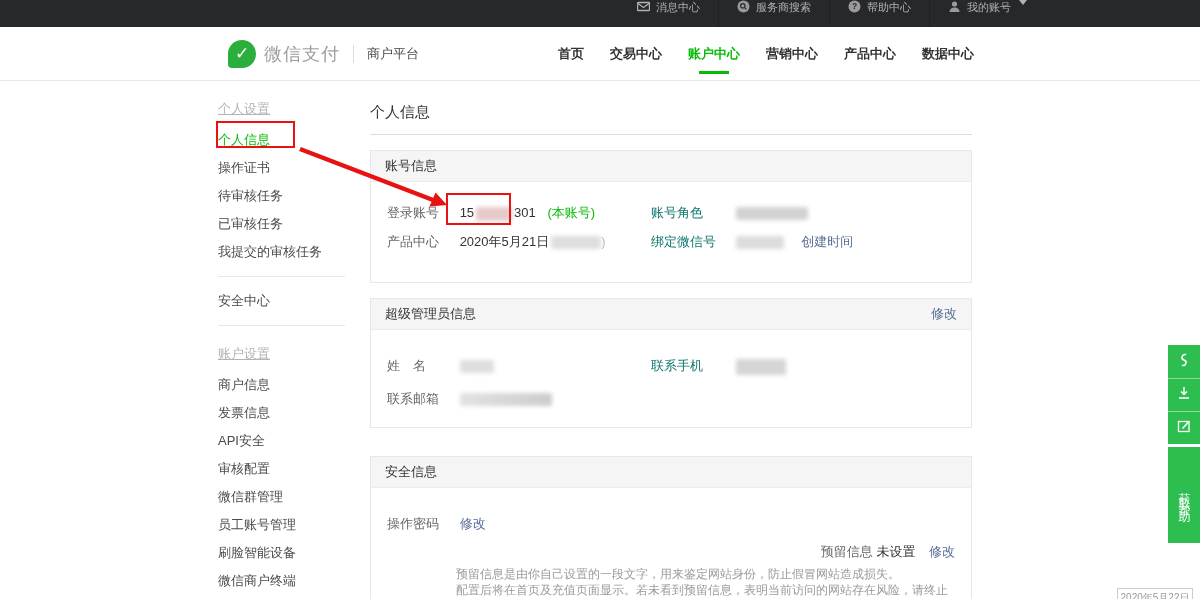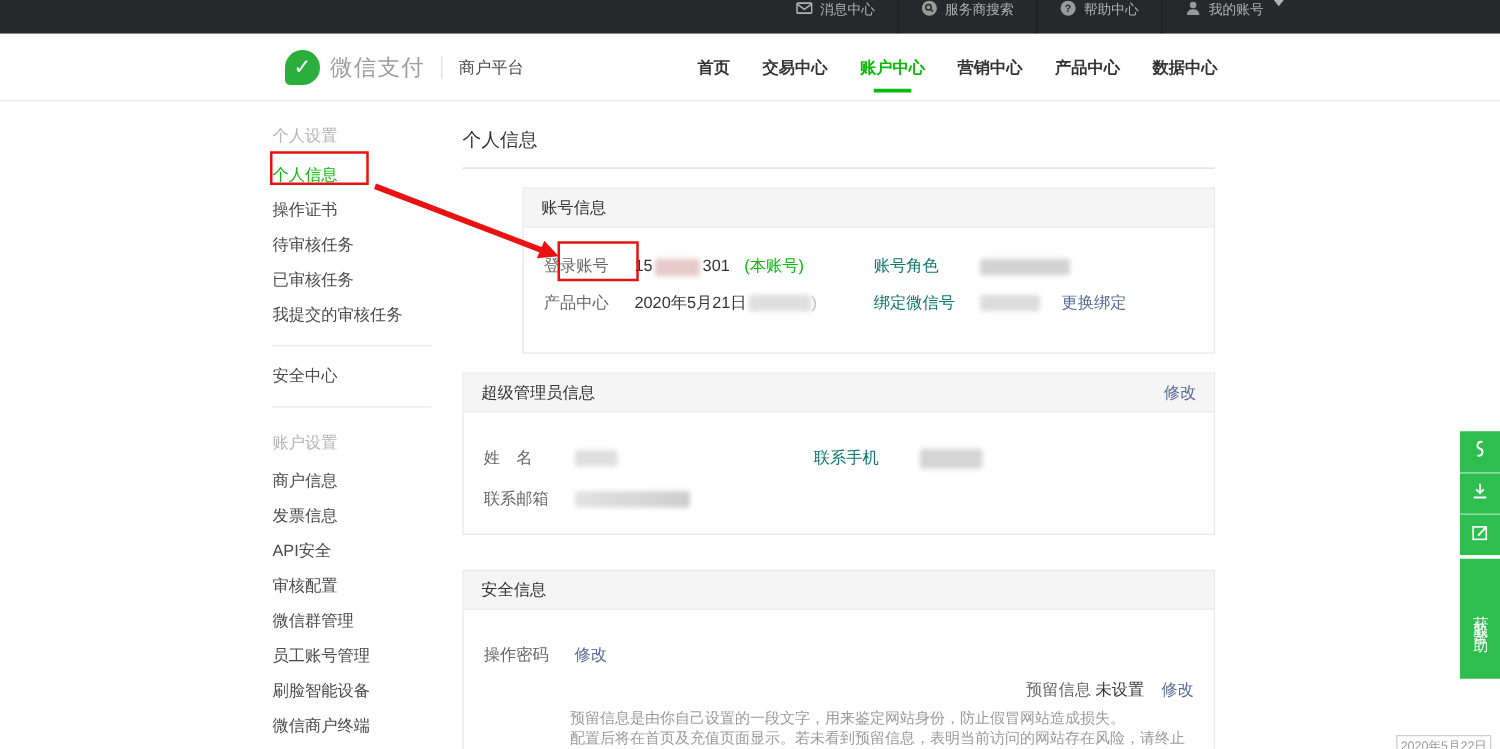--- a/index.html
+++ b/index.html
@@ -42,33 +42,33 @@
   .nav { margin-left:auto; margin-right:223px; display:flex; gap:20px; height:54px;font-weight:bold; }
   .nav-item { position:relative; display:flex; align-items:center; font-size:13px; color:#333; cursor:pointer; padding:0 3px; }
   .nav-item.active { color:#09bb07; }
   .nav-item.active::after {
     content:""; position:absolute; left:50%; transform:translateX(-50%);
     bottom:7px; width:30px; height:3px; background:#09bb07;
   }
 
   
   .sidebar { position:absolute; left:218px; top:81px; width:127px; }
-  .side-group-header { margin-top:19px; font-size:13px; color:#b4b4b4; }
+  .side-group-header { margin-top:19px; font-size:13px; color:#b4b4b4;text-decoration:underline; }
   .side-item { margin-top:15px; font-size:13px; color:#4a4a4a; line-height:13px; cursor:pointer; }
   .side-item.active { color:#09bb07; }
   .side-divider { margin-top:18px; height:1px; background:#e8e8e8; }
   .mt17 { margin-top:17px; }
 
   
   .main { position:absolute; left:370px; top:81px; width:602px; }
   .page-title { margin-top:22px; font-size:15px; font-weight:400; color:#333; }
   .title-divider { margin-top:12px; height:1px; background:#dcdcdc; }
 
   .section { border:1px solid #e7e7e7; background:#fff; }
-  .s1 { margin-top:15px;margin-left:48px; }
+  .s1 { margin-top:15px; }
   .s2 { margin-top:15px; }
   .s3 { margin-top:28px; }
   .section-header {
     height:31px; background:#f5f5f5; border-bottom:1px solid #ececec;
     display:flex; align-items:center; padding:0 14px;
     font-size:13px; color:#333;
   }
   .header-link { margin-left:auto; font-size:13px; color:#576b95; cursor:pointer; }
 
   .sec-body { padding:24px 16px 0; }
@@ -228,21 +228,21 @@
           <span class="lbl-r">账号角色</span>
           <span class="blur blur-role"></span>
         </span>
       </div>
       <div class="row">
         <span class="lbl">产品中心</span>
         <span class="val"><span>2020年5月21日</span><span class="blur blur-created"></span><span class="paren">)</span></span>
         <span class="fr">
           <span class="lbl-r">绑定微信号</span>
           <span class="blur blur-wx"></span>
-          <span class="blue-link ml14">更换绑定</span>
+          <span class="blue-link ml14">创建时间</span>
         </span>
       </div>
     </div>
   </div>
 
   <div class="section s2">
     <div class="section-header">
       <span>超级管理员信息</span>
       <span class="header-link">修改</span>
     </div>

